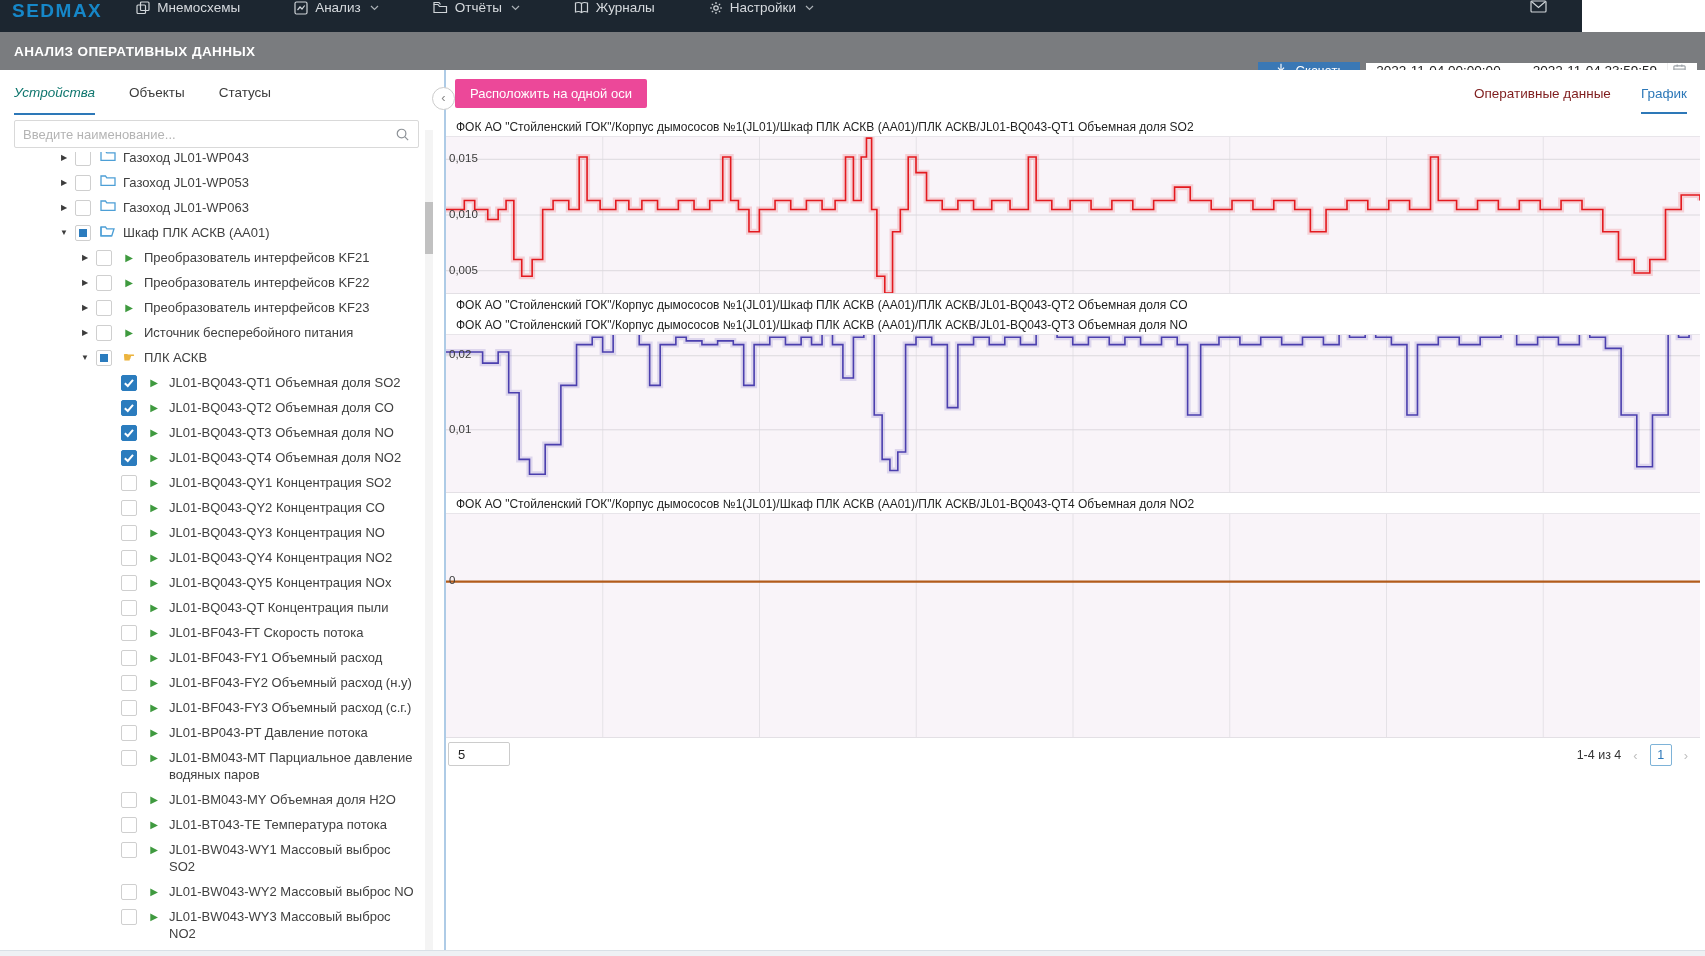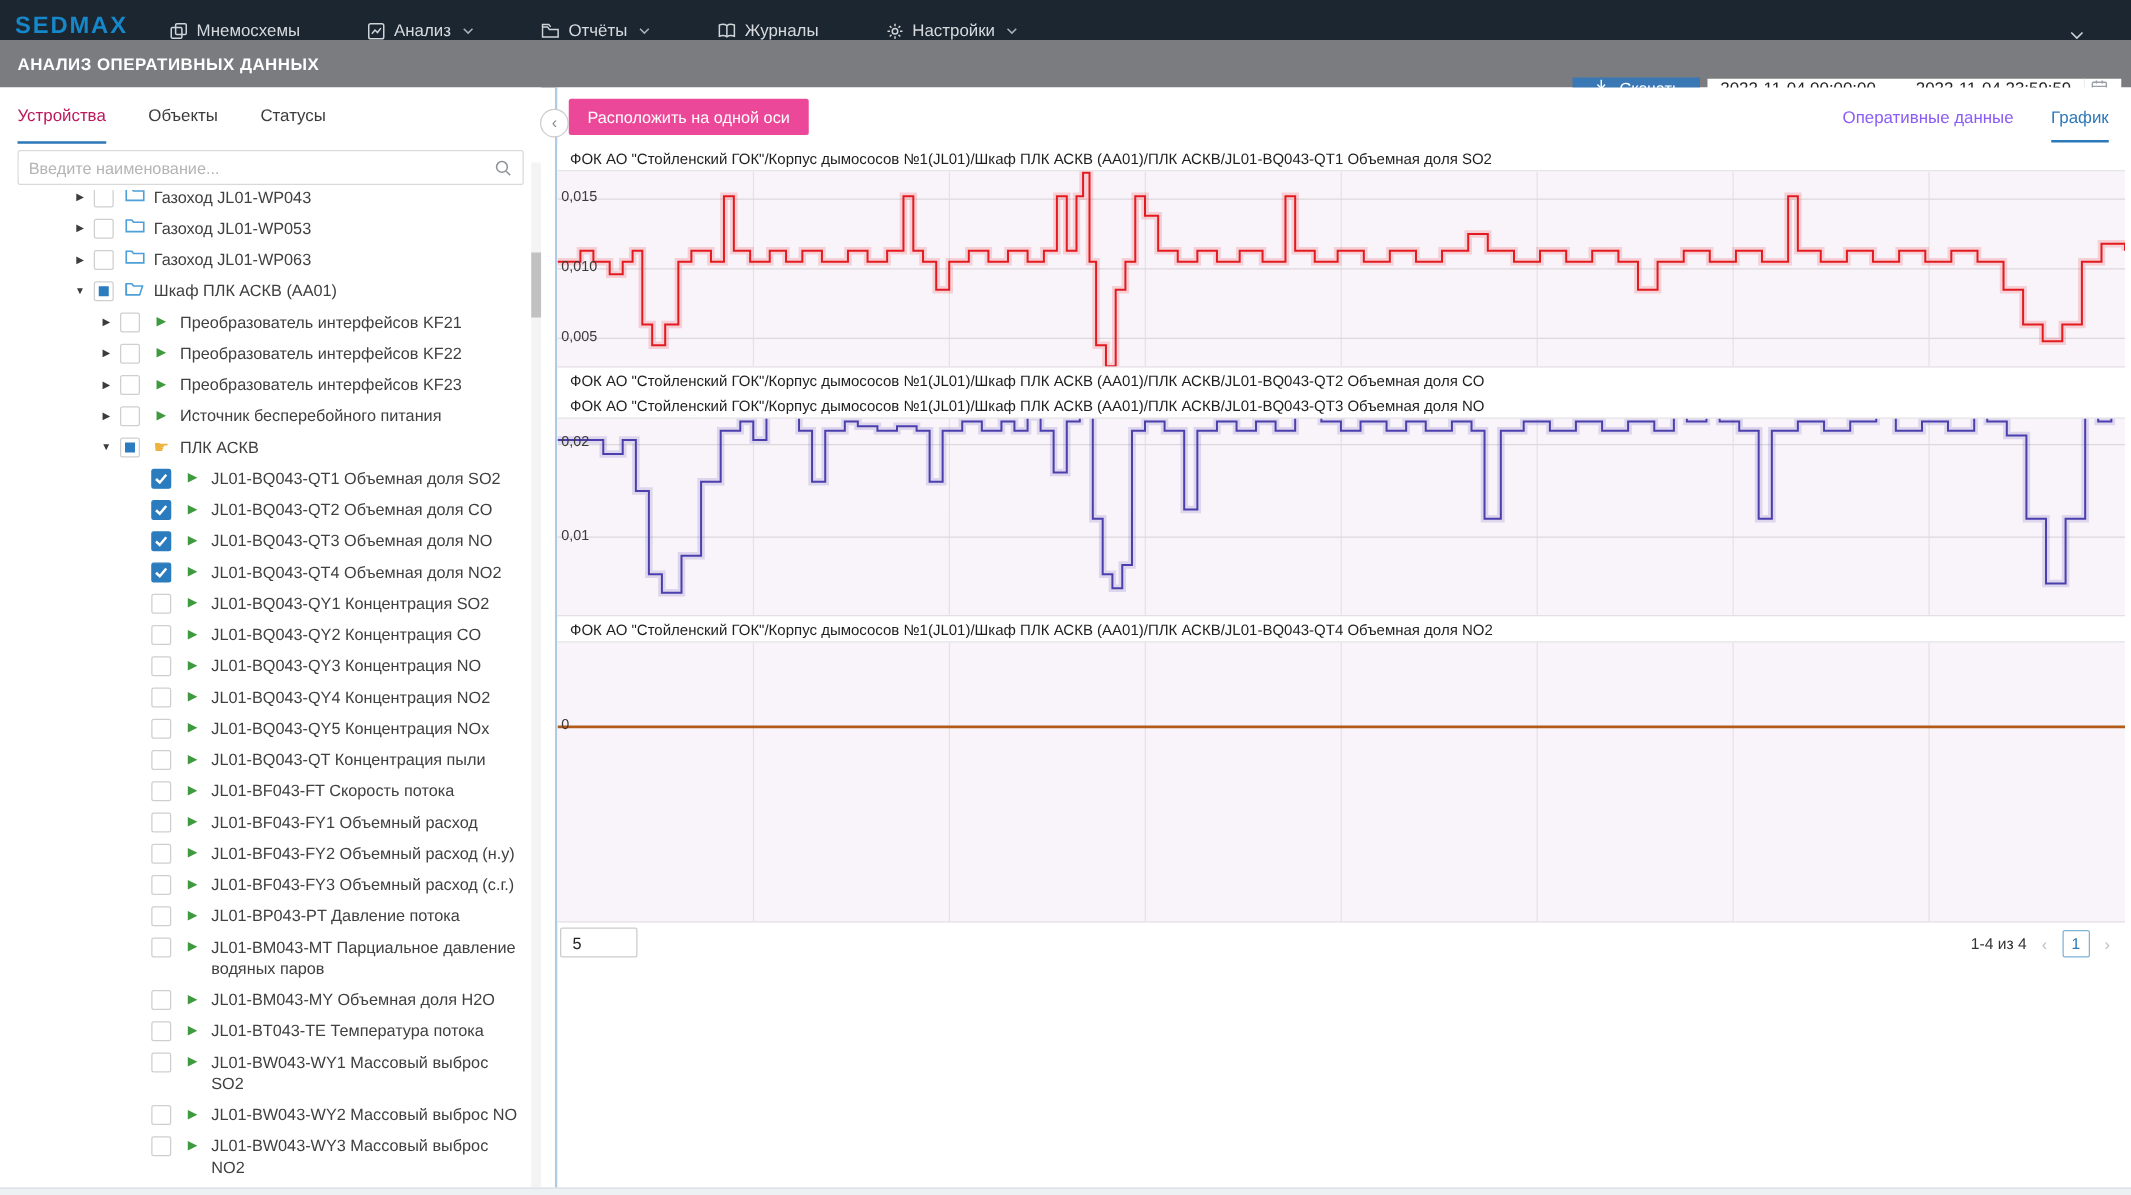--- a/index.html
+++ b/index.html
@@ -1,19 +1,19 @@
 <!DOCTYPE html>
 <html><head>
 <meta charset="utf-8">
 <style>
   * { margin:0; padding:0; box-sizing:border-box; }
   html,body { width:1705px; height:956px; font-family:"Liberation Sans",sans-serif; background:#fff; overflow:hidden; position:relative; }
 
   
-  .navbar { position:absolute; top:0; left:0; width:1705px; height:32px; background:#1c2630; display:flex; align-items:flex-end; color:#d6dade; }
+  .navbar { position:absolute; top:0; left:0; width:1582px; height:32px; background:#1c2630; display:flex; align-items:flex-start; color:#d6dade; }
   .logo { margin:0 20px 0 12px; font-size:19px; font-weight:bold; letter-spacing:1.5px; color:#1687c8; }
   .menu { display:flex; align-items:center; gap:54px; margin-left:14px; }
   .menu-item { display:flex; align-items:center; gap:7px; font-size:13.5px; cursor:pointer; }
   .menu-item svg { display:block; }
   .chev { margin-left:2px; opacity:.8; }
   .nav-right { margin-left:auto; display:flex; align-items:center; gap:40px; margin-right:18px;flex-direction:column; }
   .nav-right .time { font-size:13px; color:#e2e6ea; }
   .nav-ico { display:flex; align-items:center; }
 
   
@@ -23,21 +23,21 @@
   .btn-download { background:#3a78b5; color:#fff; font-size:13px; border:none; display:flex; align-items:center; gap:8px; padding:0 16px; cursor:pointer; }
   .daterange { background:#fff; display:flex; align-items:center; margin-left:6px; padding:0 10px; gap:10px; }
   .daterange .dt { font-size:13.5px; color:#222; }
   .daterange .arr { color:#999; font-size:12px; }
   .cal { color:#9aa0a6; display:flex; align-items:center; padding-left:4px; border-left:1px solid #eee; height:100%; }
 
   
   .sidebar { position:absolute; top:70px; left:0; width:433px; bottom:6px; background:#fff; overflow:hidden; }
   .tabs { display:flex; gap:34px; padding:15px 0 0 14px; height:45px; }
   .tab { font-size:13.5px; color:#3c3c3c; padding-bottom:8px; cursor:pointer; position:relative; }
-  .tab.active { color:#be185d; }
+  .tab.active { color:#0f766e;font-style:italic; }
   .tab.active::after { content:""; position:absolute; left:0; right:0; bottom:0; height:2px; background:#2d78b8; }
   .searchbox { margin:5px 14px 0 14px; height:28px; border:1px solid #d9d9d9; border-radius:2px; display:flex; align-items:center; background:#fff; }
   .searchbox input { flex:1; border:none; outline:none; font-size:13px; color:#555; padding:0 8px; font-family:"Liberation Sans",sans-serif; }
   .searchbox input::placeholder { color:#b4b4b4; }
   .search-ico { width:32px; display:flex; justify-content:center; color:#8d9297; }
   .tree-viewport { position:absolute; top:82px; left:0; right:10px; bottom:0; overflow:hidden; }
   .tree { margin-top:-7px; }
   .tree-row { display:flex; align-items:flex-start; padding:4px 8px 4px 0; font-size:13px; color:#404040; line-height:17px; cursor:pointer; }
   .t-arrow { width:14px; font-size:8px; color:#3c3c3c; flex:none; margin-right:4px; text-align:center; line-height:17px; }
   .t-cb { width:16px; height:16px; border:1px solid #cfcfcf; border-radius:2px; background:#fff; flex:none; margin-right:8px; margin-top:0.5px; position:relative; }
@@ -51,21 +51,21 @@
   .sb-thumb { position:absolute; left:0; top:72px; width:8px; height:52px; background:#c1c1c1; }
 
   .divider { position:absolute; top:70px; left:444px; width:2px; bottom:0; background:#aecbe6; }
 
   
   .charts { position:absolute; top:70px; left:446px; right:0; bottom:6px; background:#fff; }
   .collapse-btn { position:absolute; left:-14px; top:17px; width:23px; height:23px; border-radius:50%; background:#fff; border:1px solid #ccc; color:#8a8a8a; font-size:13px; line-height:20px; text-align:center; cursor:pointer; z-index:5; }
   .toolbar { height:46px; display:flex; align-items:center; padding:0 18px 0 9px; }
   .btn-combine { background:#ec4899; color:#fff; border:none; border-radius:2px; font-size:13px; padding:7px 15px; cursor:pointer; font-family:"Liberation Sans",sans-serif; }
   .view-tabs { margin-left:auto; display:flex; gap:30px; align-self:stretch; align-items:center; }
-  .vtab { font-size:13.5px; color:#8b5cf6; cursor:pointer; position:relative; height:100%; display:flex; align-items:center; }
+  .vtab { font-size:13.5px; color:#7f1d1d; cursor:pointer; position:relative; height:100%; display:flex; align-items:center; }
   .vtab.active { color:#2d78b8; }
   .vtab.active::after { content:""; position:absolute; left:0; right:0; bottom:2px; height:2px; background:#2d78b8; }
 
   .chart-title { height:20px; font-size:12px; color:#1f1f1f; padding:4px 0 0 10px; white-space:nowrap; overflow:hidden; background:#fff; }
   .plot { position:relative; background:#f9f4f9; border-top:1px solid #e8e5ea; border-bottom:1px solid #e3e0e5; margin-right:5px; }
   .plot svg { position:absolute; inset:0; width:100%; height:100%; display:block; }
   .ylab { position:absolute; left:3px; font-size:11.5px; color:#3a3a3a; z-index:2; }
 
   .time-axis { position:relative; height:26px; margin-right:5px; font-size:12px; color:#2b2b2b; }
   .time-axis span { position:absolute; top:6px; }

